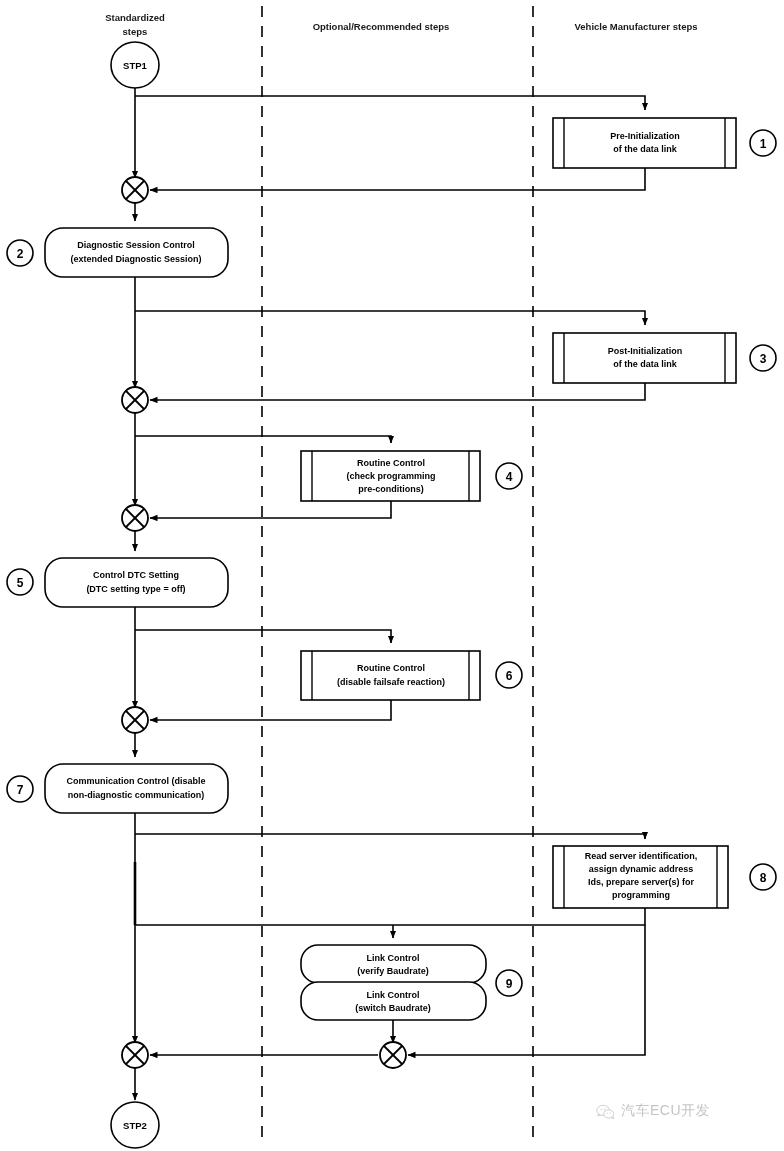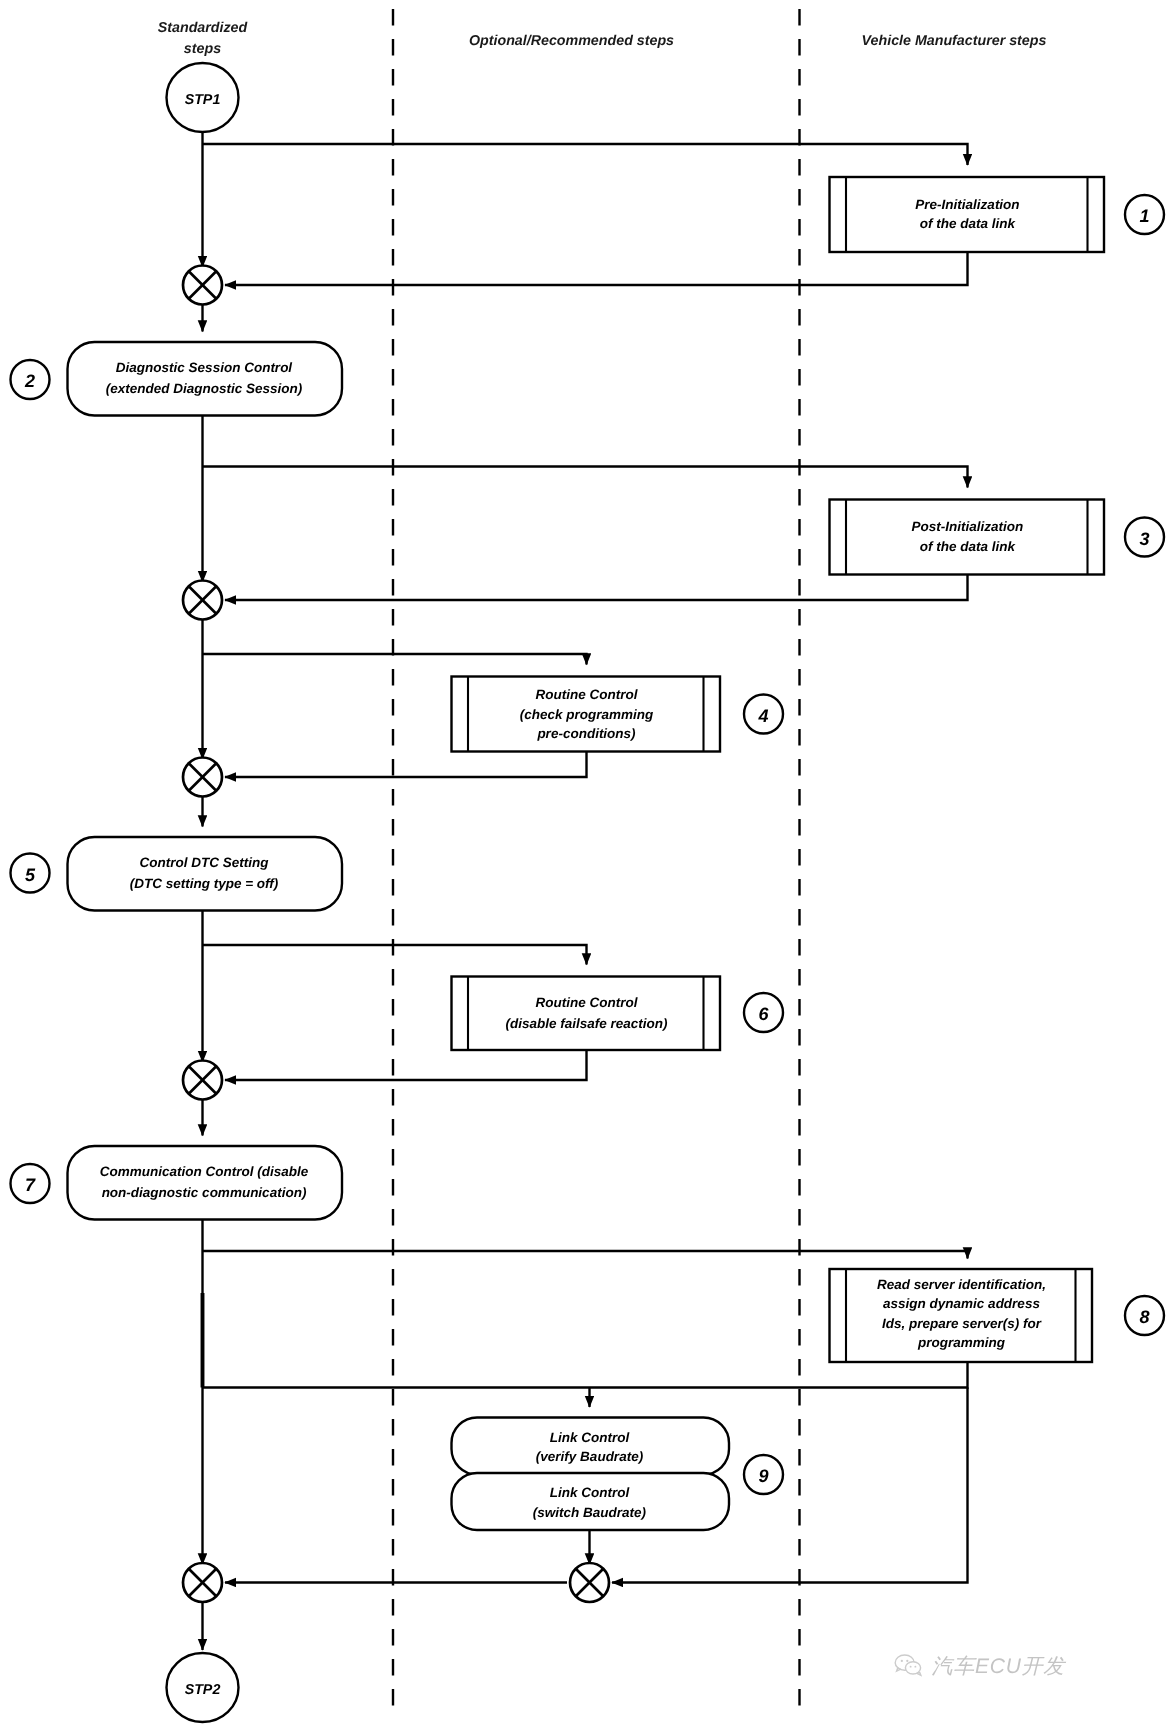--- a/index.html
+++ b/index.html
@@ -9,21 +9,20 @@
   }
   body {
     font-family: "Liberation Sans", sans-serif;
   }
   #diagram-root {
     position: relative;
     width: 784px;
     height: 1151px;
     background: #ffffff;
     overflow: hidden;
-    font-style: italic;
   }
   svg.canvas {
     position: absolute;
     left: 0;
     top: 0;
     width: 784px;
     height: 1151px;
   }
   .lane-title {
     font-size: 9.5px;
@@ -92,21 +91,21 @@
   .badge-circle {
     fill: #ffffff;
     stroke: #000000;
     stroke-width: 1.6;
   }
   #watermark {
     position: absolute;
     left: 596px;
     top: 1102px;
     display: flex;
-    align-items: flex-start;
+    align-items: flex-end;
     gap: 6px;
     opacity: 0.5;
   }
   #watermark .wm-icon {
     width: 19px;
     height: 16px;
   }
   #watermark .wm-text {
     font-size: 14px;
     color: #8a8a8a;

